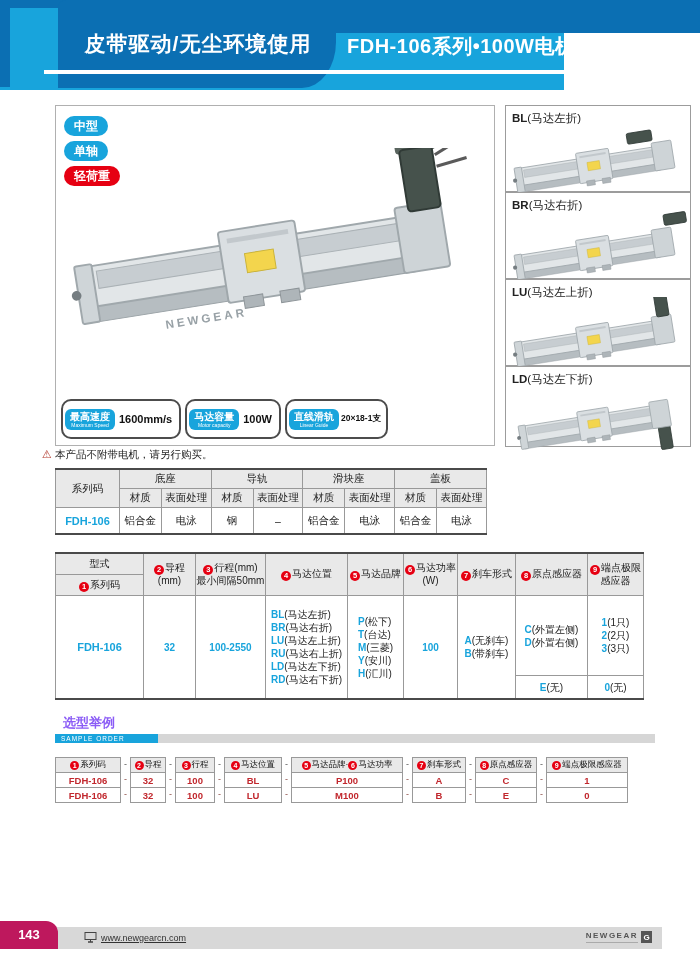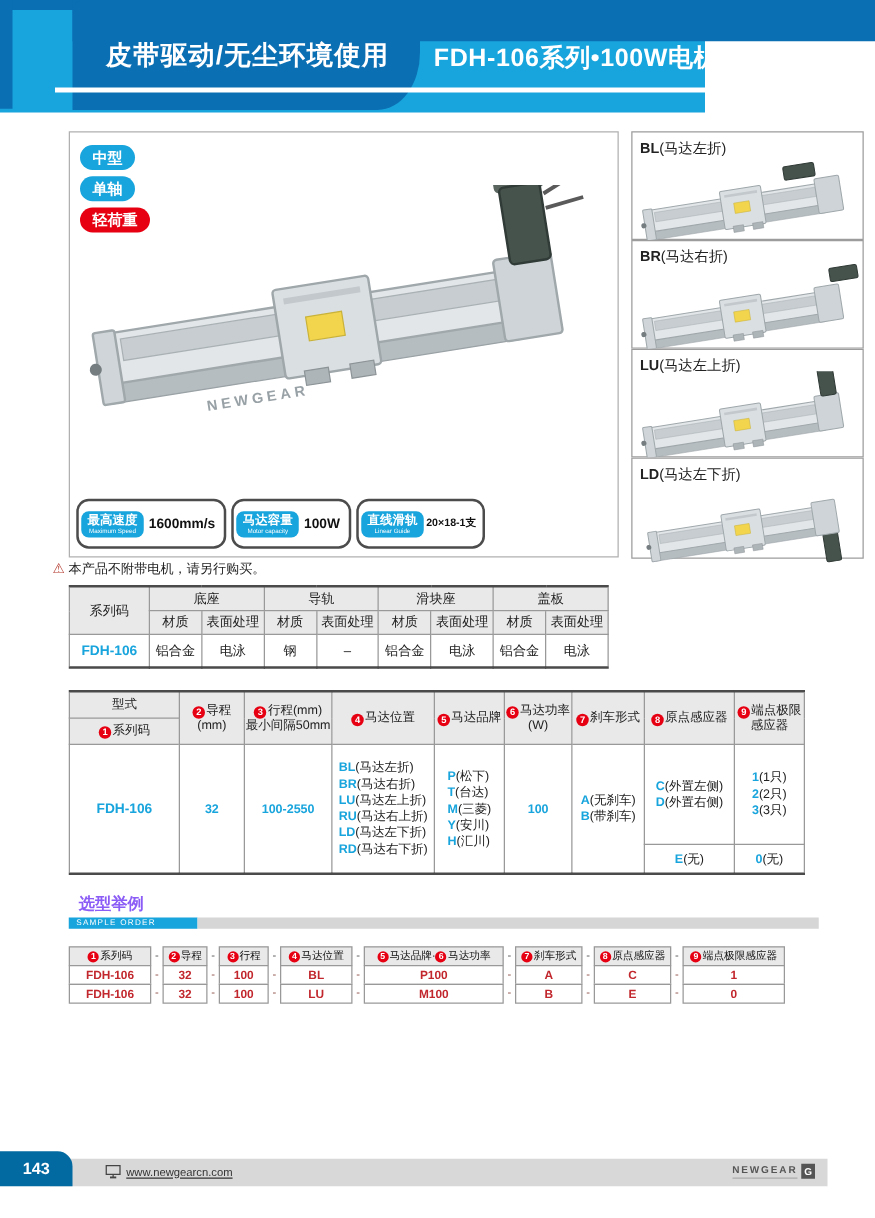--- a/index.html
+++ b/index.html
@@ -81,21 +81,21 @@
   .s-row{display:flex;align-items:stretch;height:16px;}
   .s-row + .s-row{margin-top:-1px;}
   .s-cell{border:1px solid #999;display:flex;align-items:center;justify-content:center;
           box-sizing:border-box;white-space:nowrap;}
   .s-head .s-cell{background:#e9e9e9;font-size:8.5px;color:#111;}
   .s-data .s-cell{color:#c1272d;font-size:9.5px;font-weight:bold;background:#fff;}
   .s-dash{width:9px;text-align:center;font-size:9px;line-height:15px;color:#8a4a44;flex:none;}
 
   
   .f-bar{position:absolute;left:40px;top:927px;width:622px;height:22px;background:#d8d8d8;}
-  .f-tab{position:absolute;left:0;top:921px;width:58px;height:28px;background:#0369a1;
+  .f-tab{position:absolute;left:0;top:921px;width:58px;height:28px;background:#be185d;
          border-top-right-radius:12px;color:#fff;font-weight:bold;font-size:13px;
          text-align:center;line-height:28px;}
   .f-url{position:absolute;left:84px;top:932px;font-size:9px;color:#333;display:flex;
          align-items:center;gap:4px;text-decoration:none;}
   .f-url span{text-decoration:underline;}
   .f-brand{position:absolute;right:48px;top:931px;display:flex;align-items:center;gap:3px;}
   .f-brand .txt{font-size:8px;font-weight:bold;letter-spacing:1.5px;color:#555;
                 border-bottom:1px solid #aaa;padding-bottom:2px;}
   .f-brand .gbox{width:11px;height:12px;background:#555;color:#fff;font-size:8px;font-weight:bold;
                  display:flex;align-items:center;justify-content:center;}

